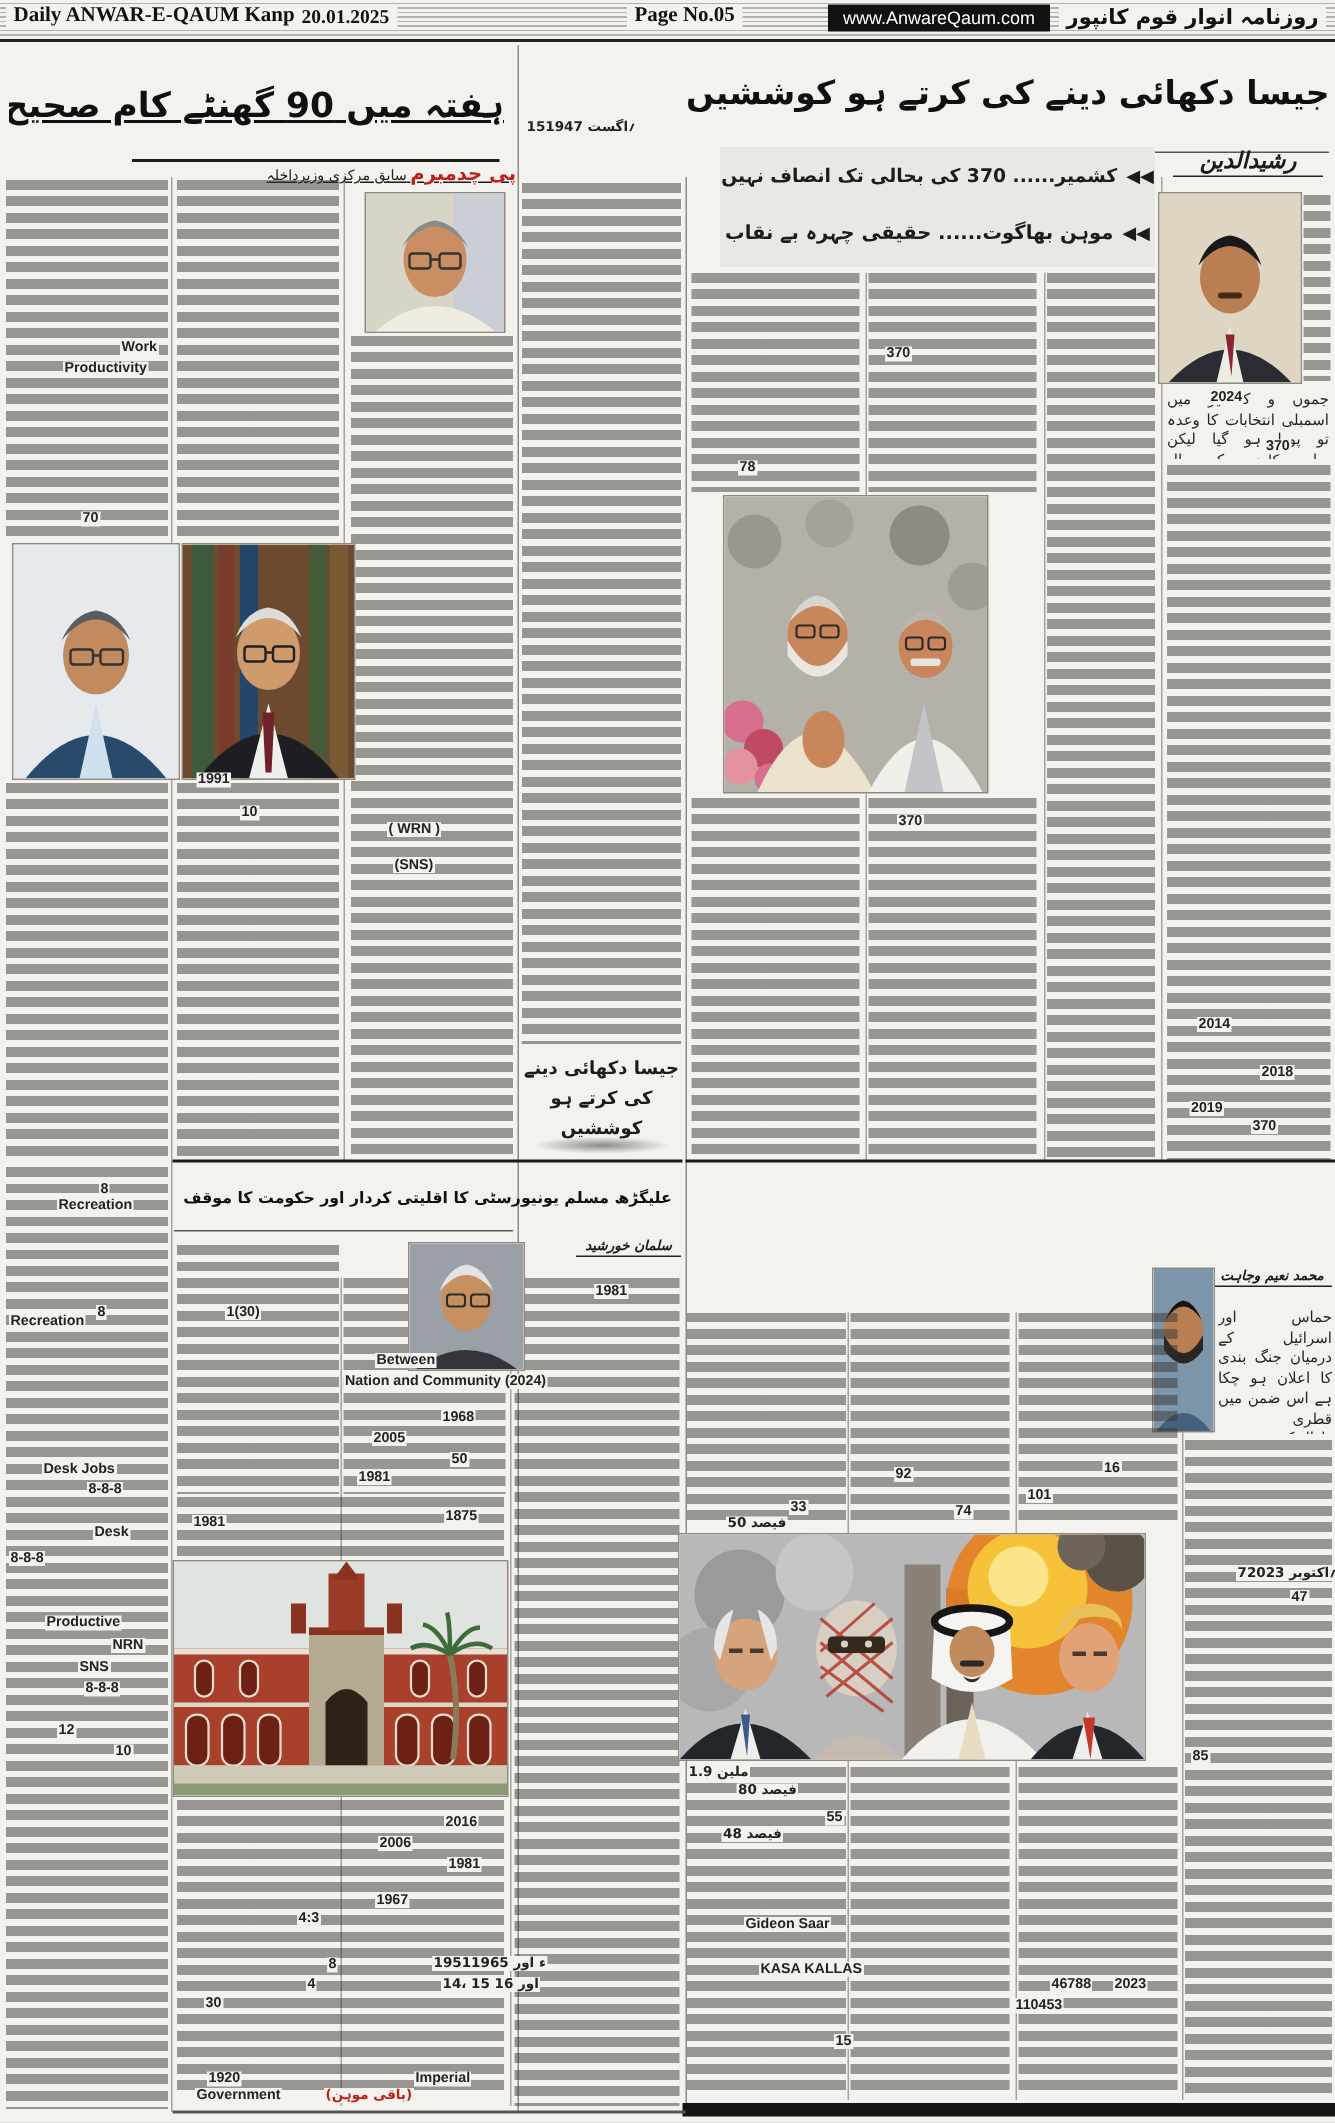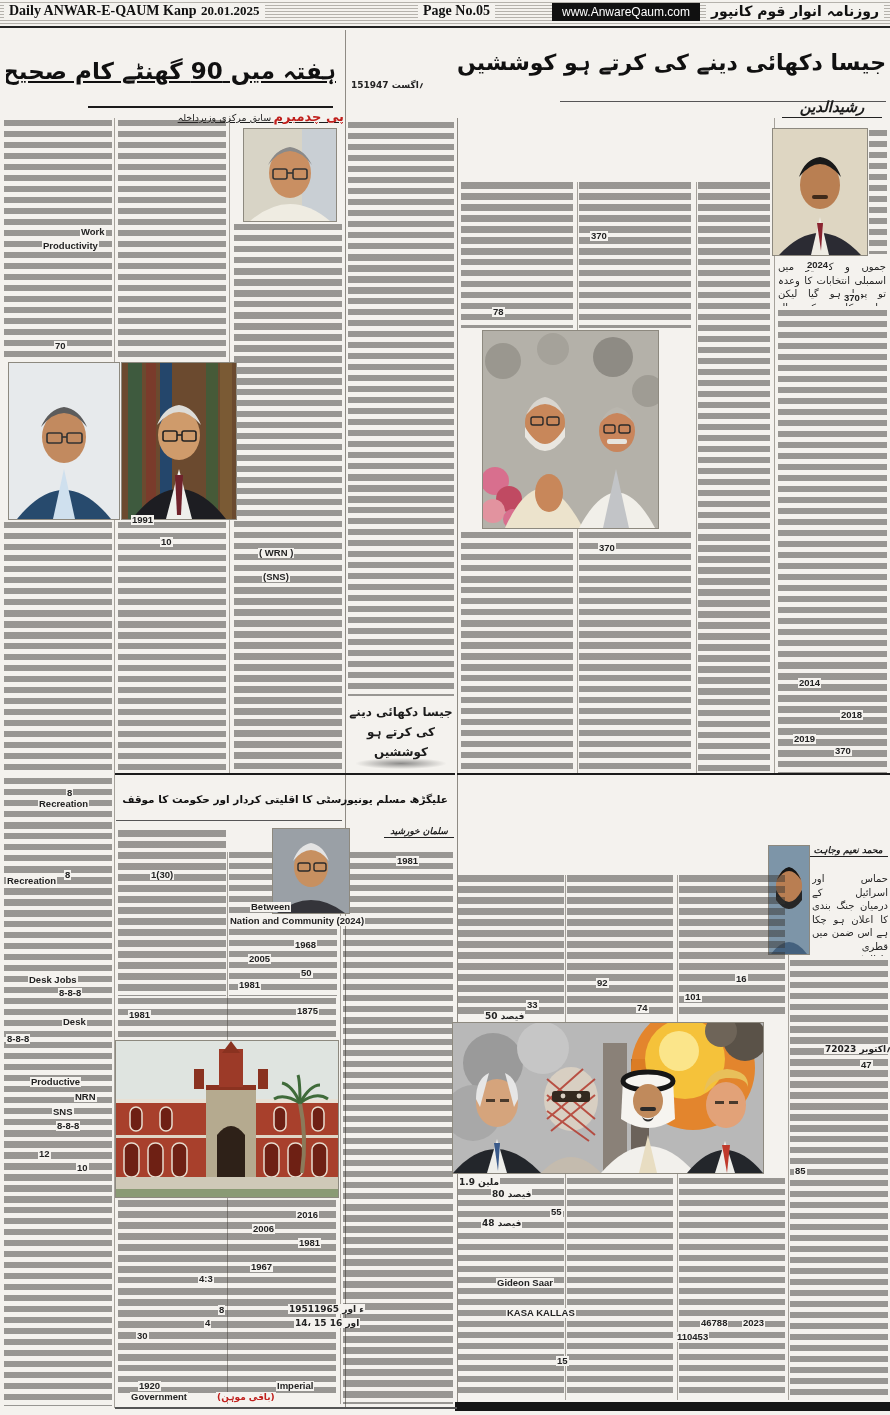--- a/index.html
+++ b/index.html
@@ -120,20 +120,24 @@
       <path d="M35 62 Q57 36 79 62 Q72 44 57 42 Q42 44 35 62Z" fill="#dddcd8"></path>
       <rect x="41" y="68" width="14" height="10" rx="2" fill="none" stroke="#222" stroke-width="1.6"></rect>
       <rect x="60" y="68" width="14" height="10" rx="2" fill="none" stroke="#222" stroke-width="1.6"></rect>
       <line x1="55" y1="72" x2="60" y2="72" stroke="#222" stroke-width="1.6"></line>
     </svg>
   </div>
 
   <div class="headline fit" style="left: 458px; top: 28px; width: 428px; height: 72px; font-size: 22px; line-height: 70px;">جیسا دکھائی دینے کی کرتے ہو کوششیں</div>
   <div class="hrule" style="left:560px;top:101px;width:326px;height:1px;background:#555;"></div>
 
+  <div id="pqbox">
+    <div class="pqrow fit" style="font-size: 12.5px;"><span class="pqarrow">◀◀</span><span>کشمیر...... 370 کی بحالی تک انصاف نہیں</span></div>
+    <div class="pqrow fit" style="font-size: 13px;"><span class="pqarrow">◀◀</span><span>موہن بھاگوت...... حقیقی چہرہ بے نقاب</span></div>
+  </div>
 
   <div class="byline underl fit" style="left:782px;top:98px;width:100px;font-size:15px;">رشیدالدین</div>
 
   <div class="photo" style="left:772px;top:128px;width:94px;height:126px;">
     <svg viewBox="0 0 94 126">
       <rect width="94" height="126" fill="#ded6c2"></rect>
       <path d="M6 126 Q47 82 88 126Z" fill="#2b2b33"></path>
       <path d="M38 126 L47 88 L56 126Z" fill="#efece4"></path>
       <path d="M44 94 L50 94 L48 122Z" fill="#8a2430"></path>
       <ellipse cx="47" cy="56" rx="20" ry="24" fill="#b97f52"></ellipse>

